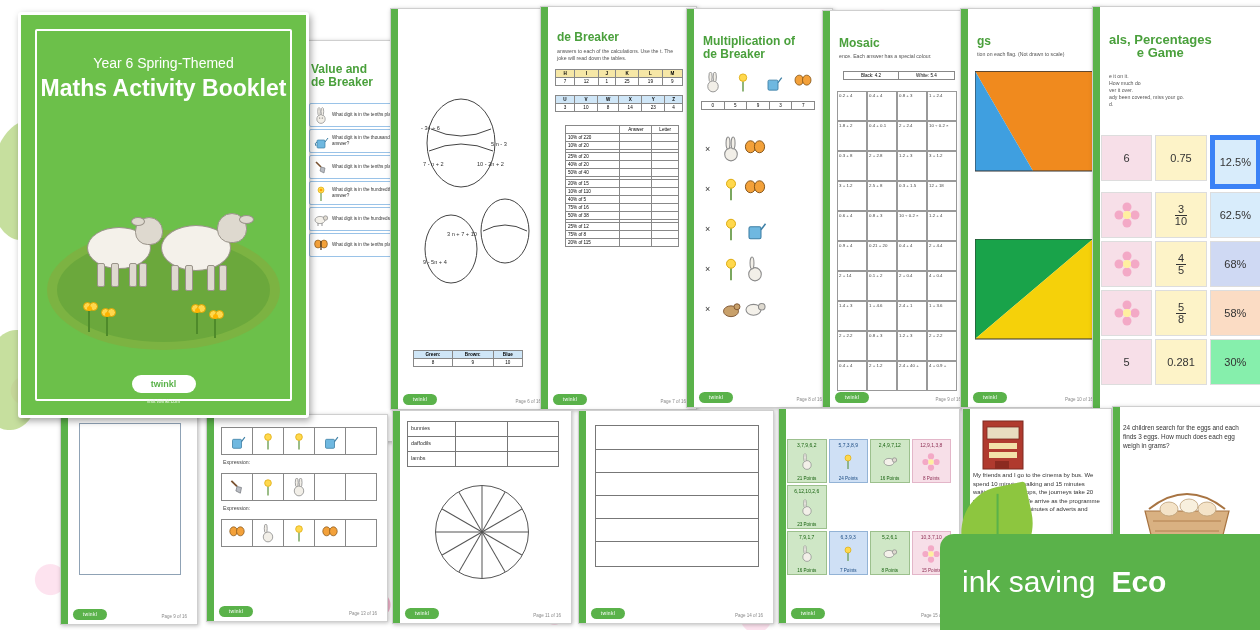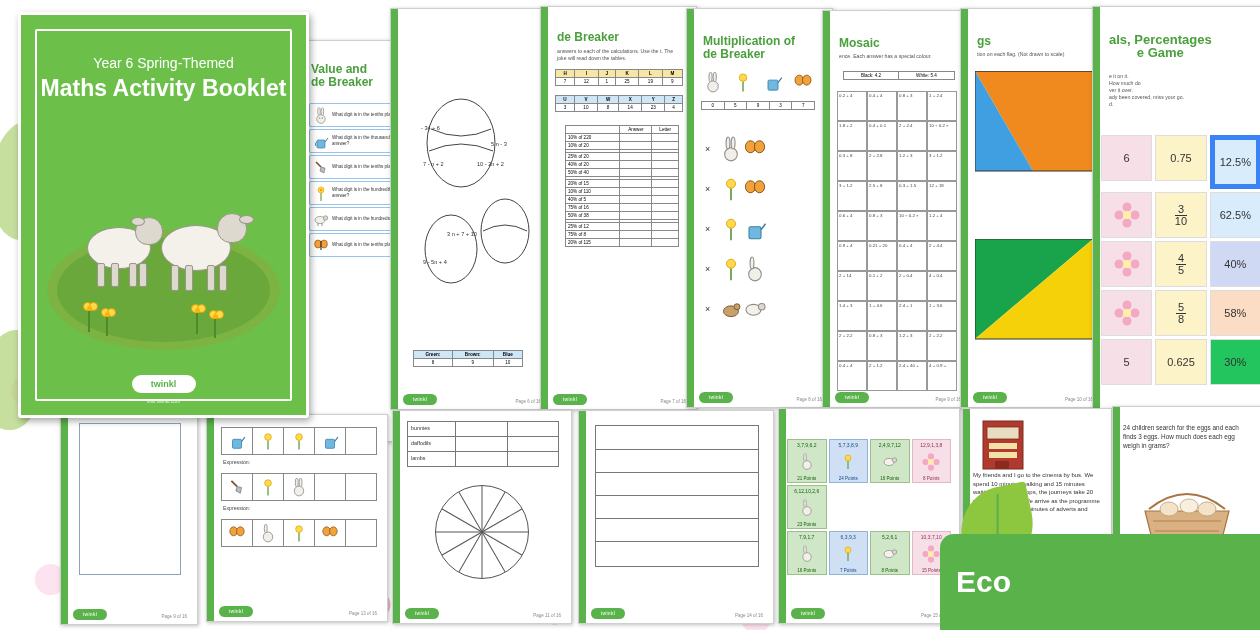--- a/index.html
+++ b/index.html
@@ -633,41 +633,41 @@
           <circle cx="13" cy="21" r="4.5" fill="#f3a9c6"></circle>
           <circle cx="5" cy="13" r="4.5" fill="#f3a9c6"></circle>
           <circle cx="13" cy="13" r="4" fill="#fff0a0"></circle>
       </svg>
     </div>
     <div style="background:#fdf3c8;border:1px solid #ddd;height:44px;display:flex;flex-direction:column;align-items:center;justify-content:center;font-size:11px;color:#333;line-height:11px;">
       <span>4</span>
       <span style="border-top:1px solid #333;width:10px;"></span>
       <span>5</span>
     </div>
-    <div style="background:#cfd9f3;border:1px solid #ddd;height:44px;display:flex;align-items:center;justify-content:center;font-size:11px;color:#333;">40%</div>
+    <div style="background:#cfd9f3;border:1px solid #ddd;height:44px;display:flex;align-items:center;justify-content:center;font-size:11px;color:#333;">68%</div>
 
     <div style="background:#f7dfe8;border:1px solid #ddd;height:44px;display:flex;align-items:center;justify-content:center;">
       <svg width="26" height="26" viewBox="0 0 26 26">
         <circle cx="13" cy="5" r="4.5" fill="#f3a9c6"></circle>
           <circle cx="21" cy="13" r="4.5" fill="#f3a9c6"></circle>
           <circle cx="13" cy="21" r="4.5" fill="#f3a9c6"></circle>
           <circle cx="5" cy="13" r="4.5" fill="#f3a9c6"></circle>
           <circle cx="13" cy="13" r="4" fill="#fff0a0"></circle>
       </svg>
     </div>
     <div style="background:#fdf3c8;border:1px solid #ddd;height:44px;display:flex;flex-direction:column;align-items:center;justify-content:center;font-size:11px;color:#333;line-height:11px;">
       <span>5</span>
       <span style="border-top:1px solid #333;width:10px;"></span>
       <span>8</span>
     </div>
     <div style="background:#fbdcc4;border:1px solid #ddd;height:44px;display:flex;align-items:center;justify-content:center;font-size:11px;color:#333;">58%</div>
 
     <div style="background:#f7dfe8;border:1px solid #ddd;height:44px;display:flex;align-items:center;justify-content:center;font-size:11px;color:#333;">5</div>
-    <div style="background:#fdf3c8;border:1px solid #ddd;height:44px;display:flex;align-items:center;justify-content:center;font-size:11px;color:#333;">0.625</div>
-    <div style="background:#22c55e;border:1px solid #ddd;height:44px;display:flex;align-items:center;justify-content:center;font-size:11px;color:#333;">30%</div>
+    <div style="background:#fdf3c8;border:1px solid #ddd;height:44px;display:flex;align-items:center;justify-content:center;font-size:11px;color:#333;">0.281</div>
+    <div style="background:#86efac;border:1px solid #ddd;height:44px;display:flex;align-items:center;justify-content:center;font-size:11px;color:#333;">30%</div>
   </div>
 </div>
 
 <div class="sheet" id="f1" style="left:60px;top:408px;width:136px;height:215px;">
   <div class="edge"></div>
   <div class="gridpaper" style="position:absolute;left:18px;top:14px;width:100px;height:150px;"></div>
   <div class="twinkl">twinkl</div>
   <div class="pgnum">Page 9 of 16</div>
 </div>
 
@@ -983,14 +983,15 @@
         <div class="mid"></div>
     </div>
   </div>
 
   <div class="twinkl-logo">twinkl</div>
   <div class="copy">visit twinkl.com</div>
 </div>
 
 <div class="ecoLeaf"></div>
 <div class="ecoTag">
+  <div class="ink">ink saving</div>
   <div class="eco">Eco</div>
 </div>
 
 </body></html>

